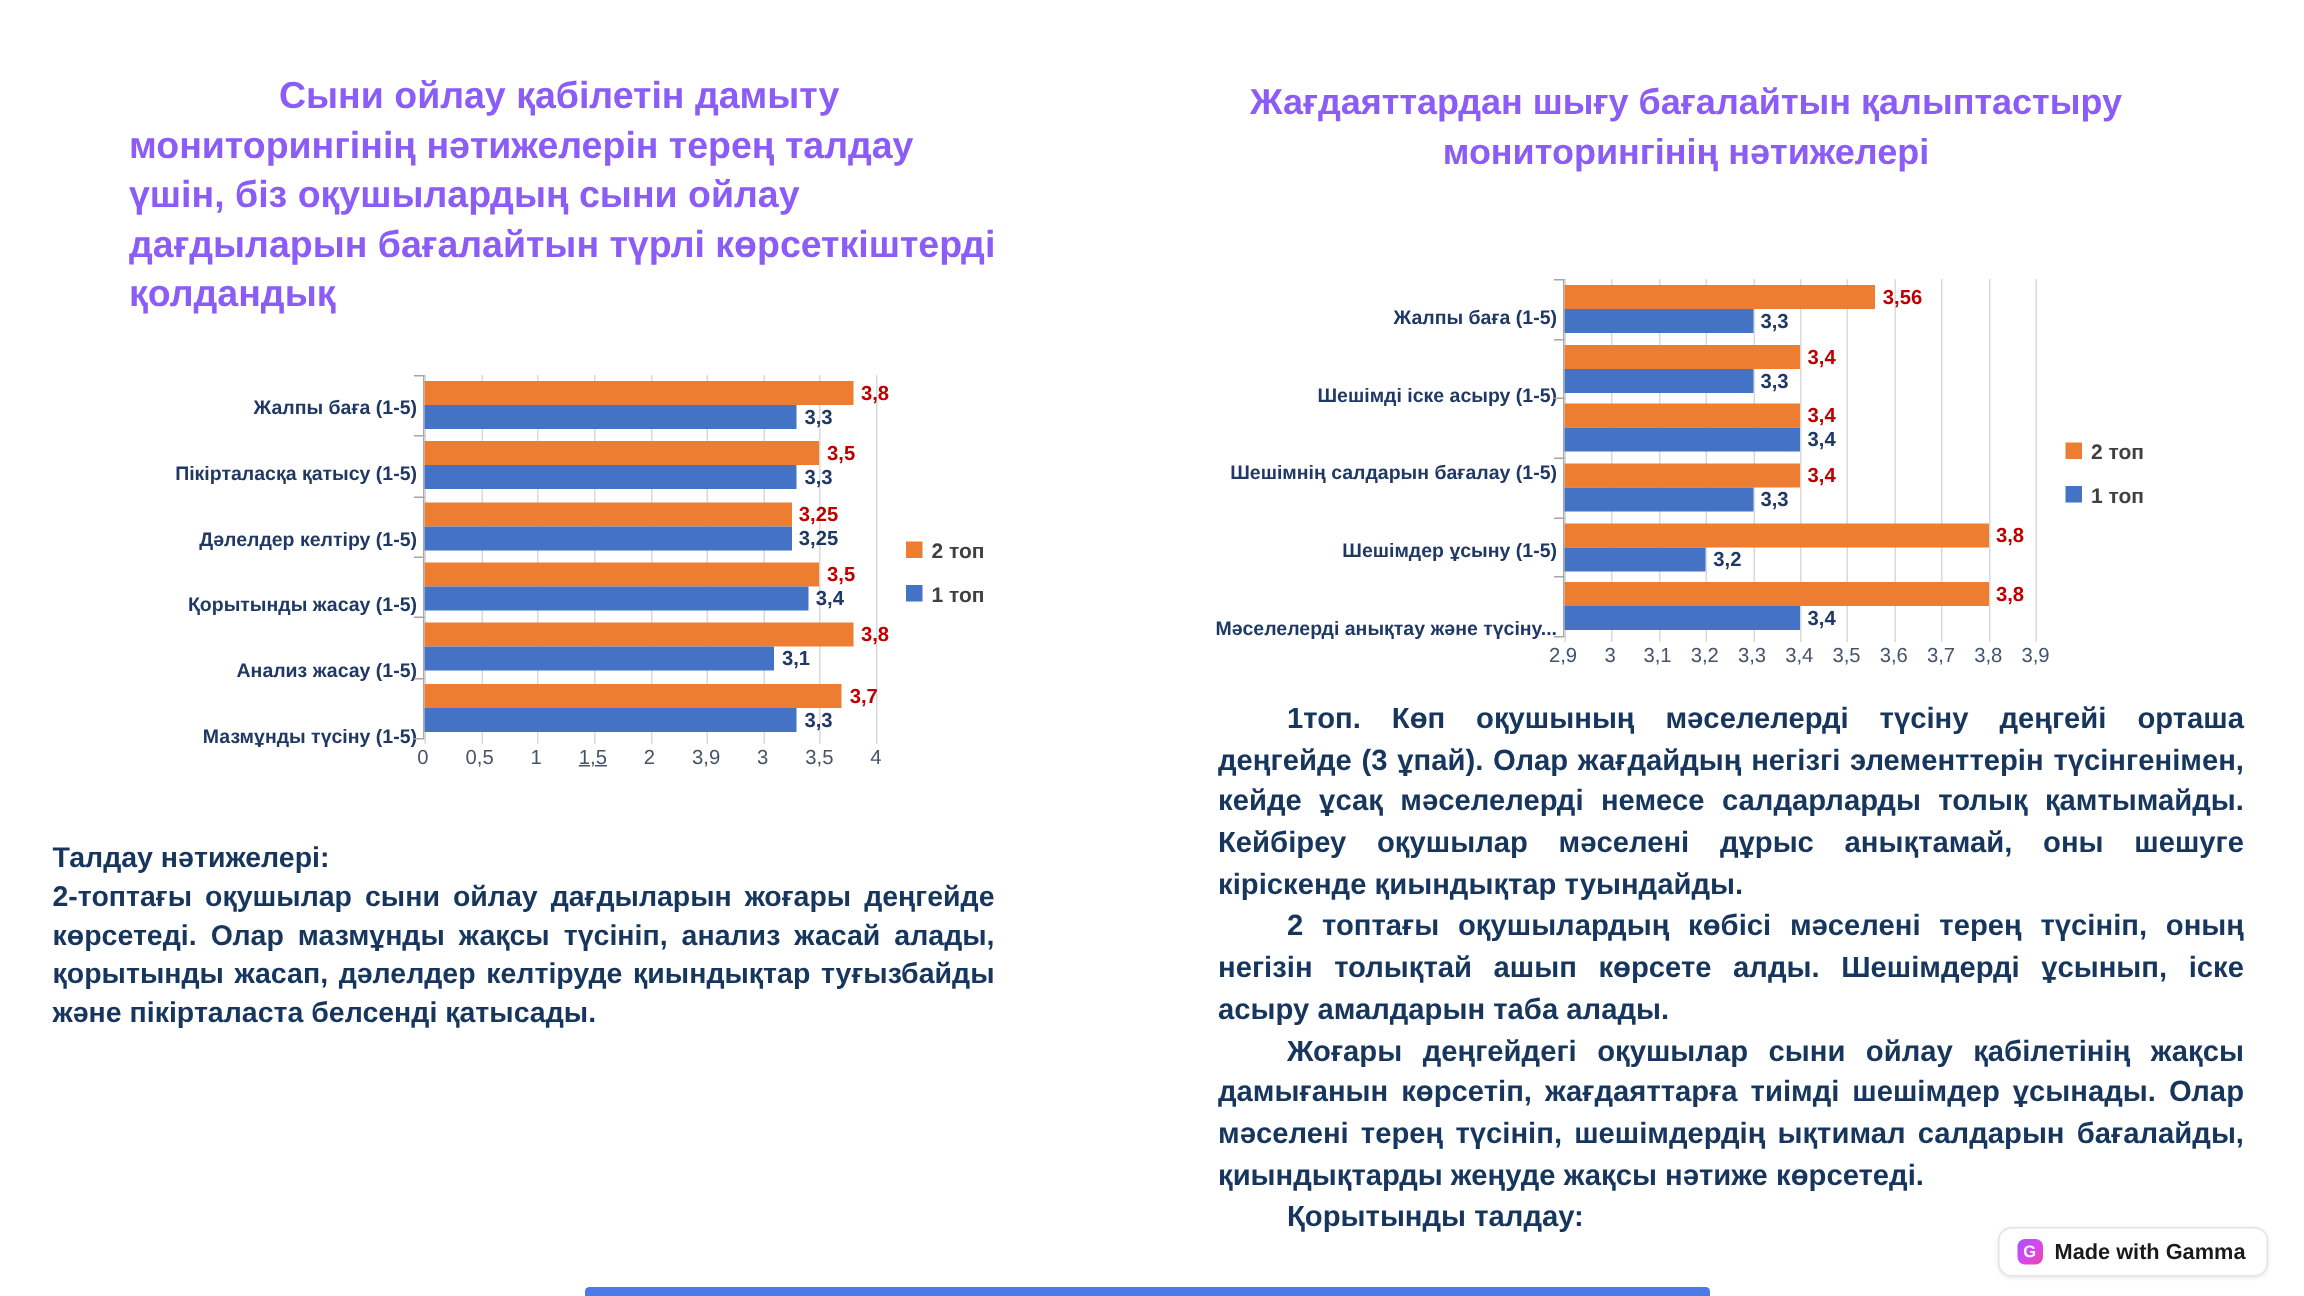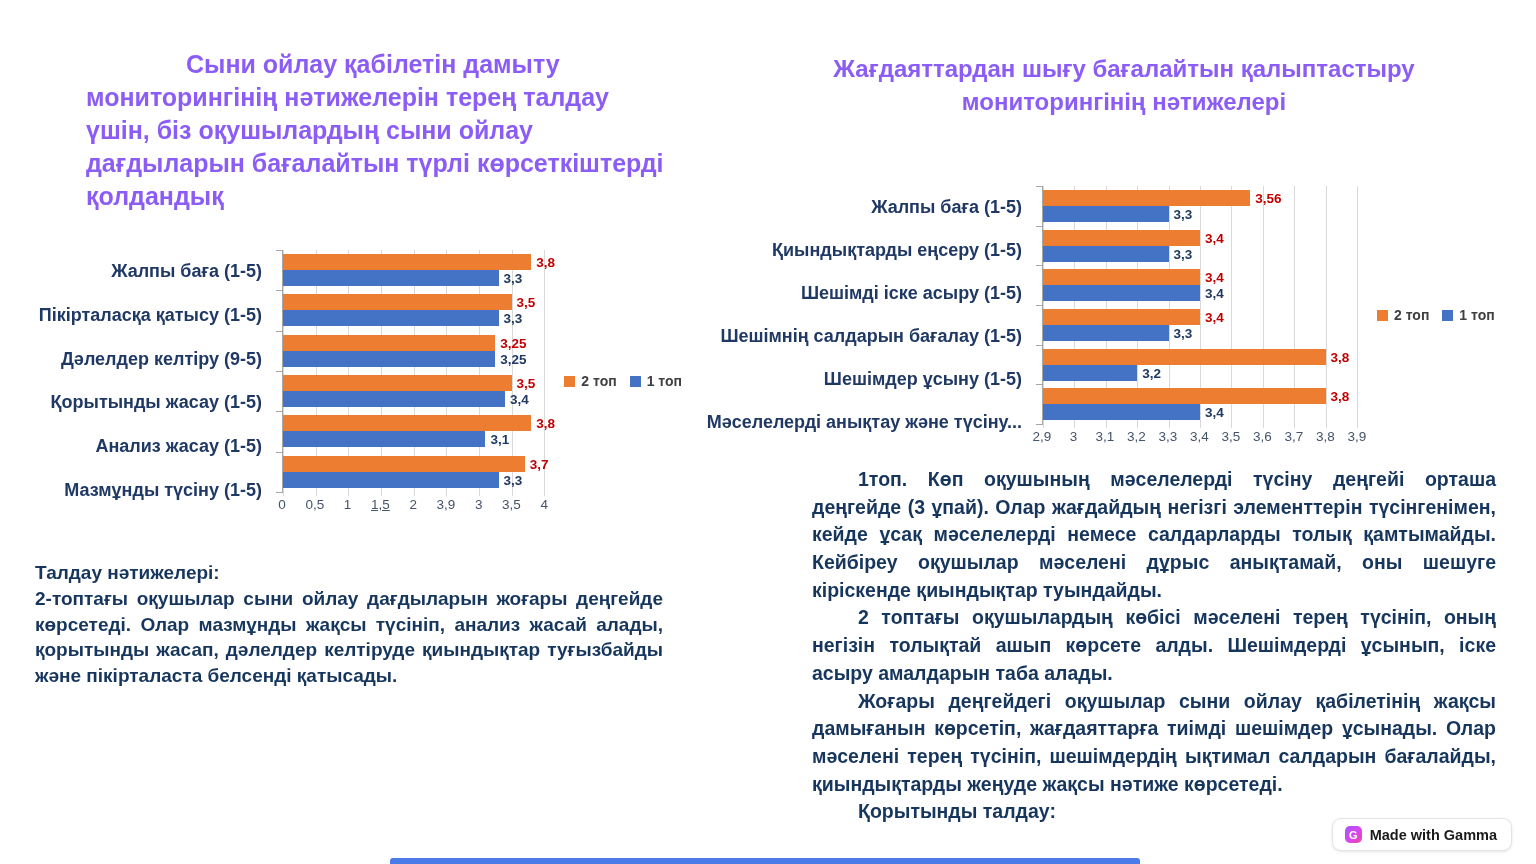--- a/index.html
+++ b/index.html
@@ -12,37 +12,37 @@
   #right-title { left:830px; top:52px; width:588px; font-size:24px; line-height:1.38; text-align:center; }
 
   .chart { position:absolute; display:flex; }
   #chart-0 { left:96px;  top:250px; width:586px; height:262px; }
   #chart-1 { left:788px; top:186px; width:712px; height:258px; }
 
   .cat-col { display:flex; flex-direction:column; }
   #chart-0 .cat-col { width:186px; }
   #chart-1 .cat-col { width:254px; }
   .cat-label { flex:1; display:flex; align-items:center; justify-content:flex-end;
-    padding-right:20px; font-weight:bold; color:#1F3864; font-size:18px; white-space:nowrap; }
+    padding-right:4px; font-weight:bold; color:#1F3864; font-size:13px; white-space:nowrap; }
 
   .plot-wrap { display:flex; flex-direction:column; }
   #chart-0 .plot-wrap { width:302px; }
   #chart-1 .plot-wrap { width:315px; }
   .plot { position:relative; flex:1; border-left:1.5px solid #A6A6A6; display:flex; flex-direction:column; }
   .gridline { position:absolute; top:0; bottom:-4px; width:1px; background:#D9D9D9; }
   .axis-tick { position:absolute; left:-7px; width:7px; height:1px; background:#A6A6A6; }
   .row { flex:1; display:flex; flex-direction:column; justify-content:center; position:relative; z-index:1; }
   .barwrap { position:relative; height:16px; }
   .bar { height:100%; }
   .vlabel { position:absolute; top:50%; transform:translateY(-50%);
     font-size:13.5px; font-weight:bold; white-space:nowrap; }
   .ticks { position:relative; height:20px; }
   .tick { position:absolute; top:5px; transform:translateX(-50%); font-size:13.5px; color:#44546A; }
 
-  .legend { display:flex; flex-direction:row; gap:13px; justify-content:center;
+  .legend { display:flex; flex-direction:column; gap:13px; justify-content:center;
     margin-left:20px; align-self:center; }
   .legend-item { display:flex; align-items:center; gap:6px; font-size:14px;
     font-weight:bold; color:#404040; white-space:nowrap; }
   .legend-swatch { width:11px; height:11px; flex:0 0 auto; }
 
   .analysis { position:absolute; color:#17365D; font-weight:bold; text-align:justify; }
   #left-analysis  { left:35px;  top:560px; width:628px; font-size:19px;   line-height:1.36; }
   #right-analysis { left:812px; top:466px; width:684px; font-size:19.5px; line-height:1.42; }
   .analysis p { margin:0; }
   #right-analysis p { text-indent:46px; }
@@ -61,21 +61,21 @@
 </head>
 <body>
 
 <div class="title" id="left-title">Сыни ойлау қабілетін дамыту мониторингінің нәтижелерін терең талдау үшін, біз оқушылардың сыни ойлау дағдыларын бағалайтын түрлі көрсеткіштерді қолдандық</div>
 <div class="title" id="right-title">Жағдаяттардан шығу бағалайтын қалыптастыру мониторингінің нәтижелері</div>
 
 <div class="chart" id="chart-0">
     <div class="cat-col">
       <div class="cat-label">Жалпы баға (1-5)</div>
       <div class="cat-label">Пікірталасқа қатысу (1-5)</div>
-      <div class="cat-label">Дәлелдер келтіру (9-5)</div>
+      <div class="cat-label">Дәлелдер келтіру (1-5)</div>
       <div class="cat-label">Қорытынды жасау (1-5)</div>
       <div class="cat-label">Анализ жасау (1-5)</div>
       <div class="cat-label">Мазмұнды түсіну (1-5)</div>
     </div>
     <div class="plot-wrap">
       <div class="plot">
         <div class="gridline" style="left: 0%;"></div>
         <div class="gridline" style="left: 12.5%;"></div>
         <div class="gridline" style="left: 25%;"></div>
         <div class="gridline" style="left: 37.5%;"></div>
@@ -171,21 +171,20 @@
       </div>
       <div class="legend-item">
         <div class="legend-swatch" style="background: rgb(68, 114, 196);"></div>
         <div class="">1 топ</div>
       </div>
     </div>
   </div>
 <div class="chart" id="chart-1">
     <div class="cat-col">
       <div class="cat-label">Жалпы баға    (1-5)</div>
-      <div class="cat-label">Қиындықтарды еңсеру (1-5)</div>
       <div class="cat-label">Шешімді іске асыру  (1-5)</div>
       <div class="cat-label">Шешімнің салдарын бағалау (1-5)</div>
       <div class="cat-label">Шешімдер ұсыну  (1-5)</div>
       <div class="cat-label">Мәселелерді анықтау және түсіну...</div>
     </div>
     <div class="plot-wrap">
       <div class="plot">
         <div class="gridline" style="left: 0%;"></div>
         <div class="gridline" style="left: 10%;"></div>
         <div class="gridline" style="left: 20%;"></div>

